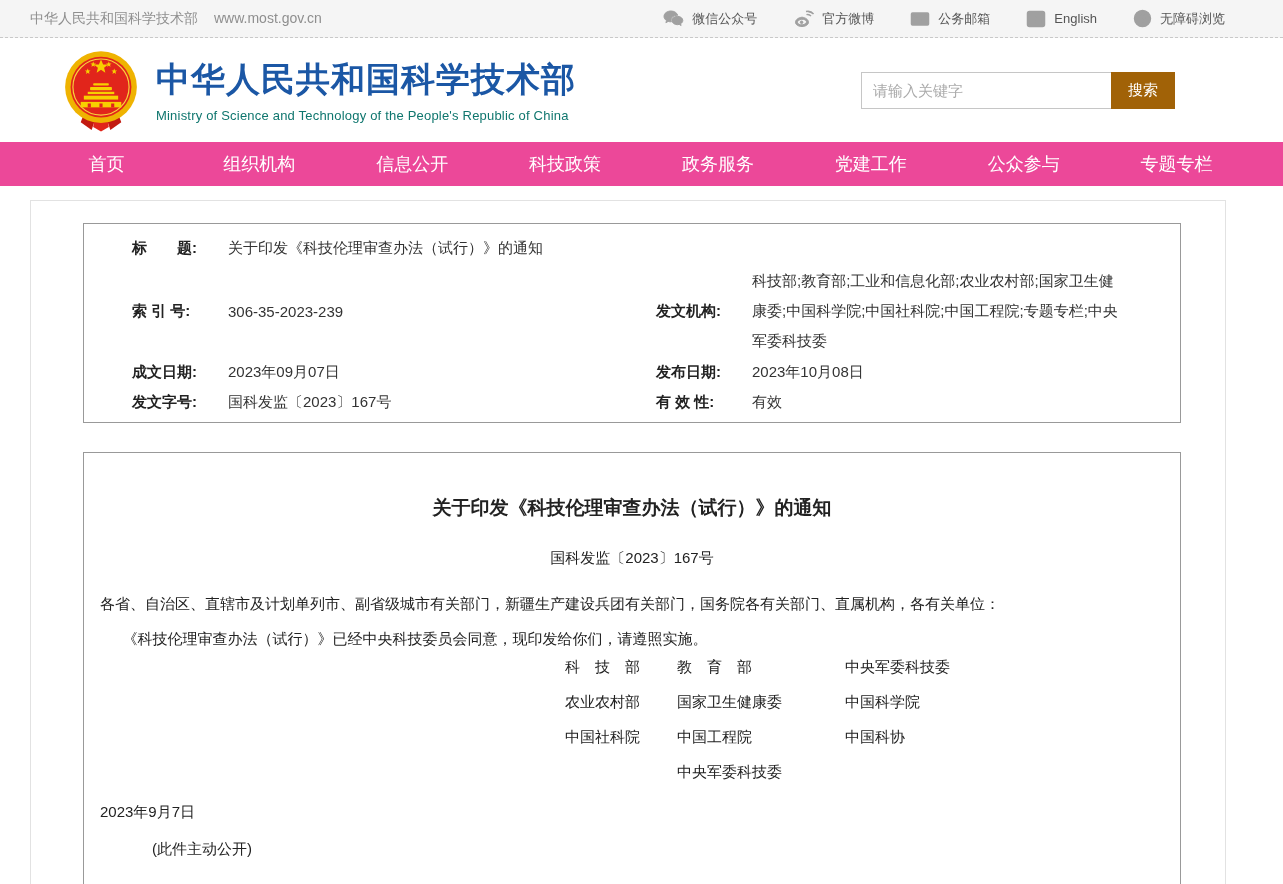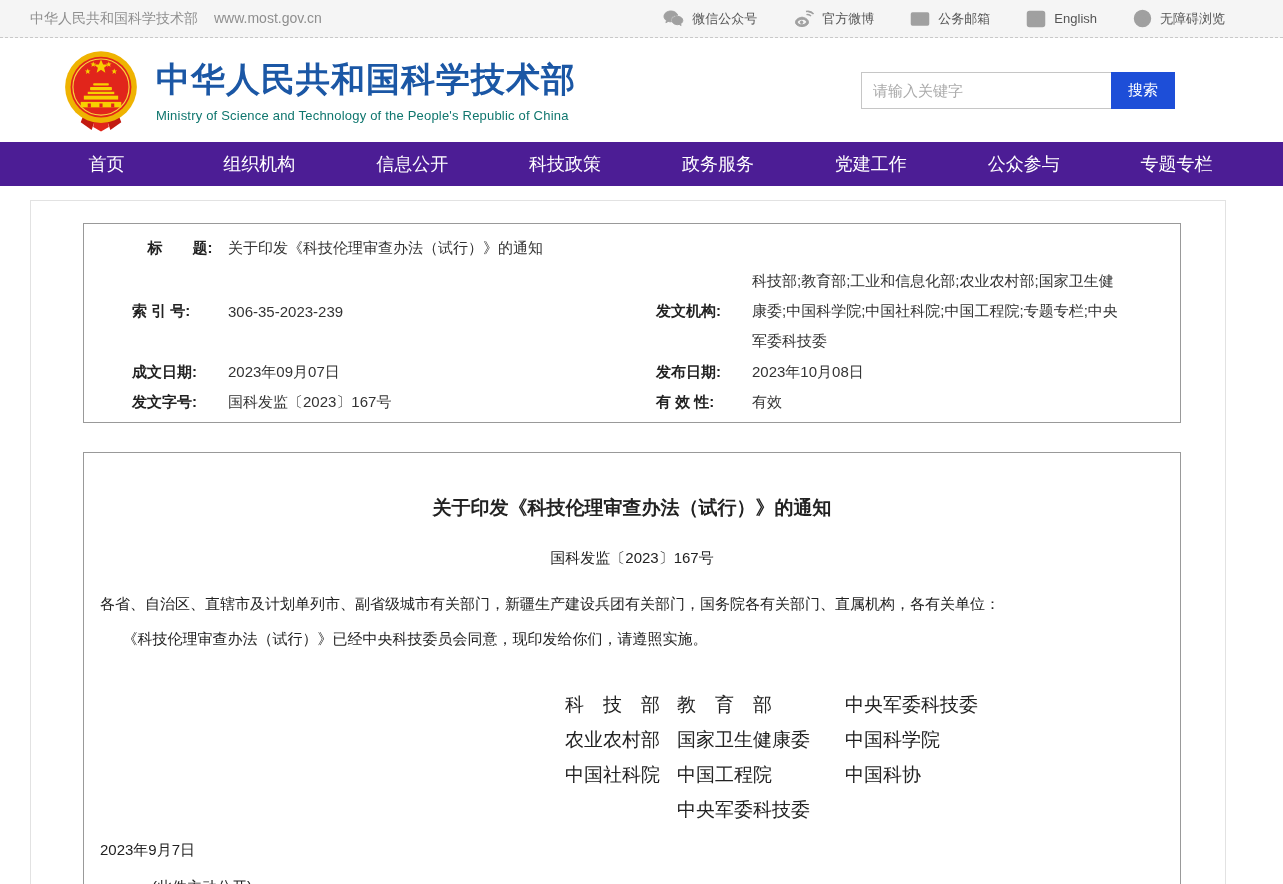--- a/index.html
+++ b/index.html
@@ -22,53 +22,53 @@
     padding-left:62px; }
   .emblem { width:78px; height:84px; margin-top:2px; }
   .org-names { margin-left:16px; }
   .org-cn { font-size:34px; font-weight:bold; color:#1b57a5; letter-spacing:1px; }
   .org-en { font-size:13px; color:#0f766e; margin-top:5px; letter-spacing:0.2px; }
   .search { margin-left:auto; margin-right:108px; display:flex; }
   .search input { width:250px; height:37px; border:1px solid #c6c6c6;
     border-right:none; padding:0 11px; font-size:15px; color:#333; outline:none;
     font-family:inherit; }
   .search input::placeholder { color:#aaa; }
-  .search button { width:64px; height:37px; border:none; background:#1d4ed8;
+  .search button { width:64px; height:37px; border:none; background:#a16207;
     color:#fff; font-size:15px; cursor:pointer; font-family:inherit; }
 
   
-  .nav { height:44px; background:#4c1d95; }
+  .nav { height:44px; background:#ec4899; }
   .nav-inner { margin:0 30px; height:100%; display:flex; }
   .nav-item { flex:1; display:flex; align-items:center; justify-content:center;
     color:#fff; font-size:18px; cursor:pointer; }
 
   
   .main-panel { margin:14px 27px 0 30px; width:1196px; height:900px;
     border:1px solid #e2e2e2; background:#fff; padding:22px 0 0 52px; }
 
   .meta-box { width:1098px; border:1px solid #999; padding:6px 0; font-size:15px; }
   .meta-row { display:flex; }
   .meta-cell { flex:1; display:flex; align-items:center; }
   .meta-cell.left { padding-left:48px; }
   .meta-label { width:96px; flex-shrink:0; font-weight:bold; color:#222; }
   .meta-value { color:#333; }
-  .r1 { height:36px;text-align:center; }
+  .r1 { height:36px; }
   .r2 { min-height:60px; }
   .r3 { height:32px; }
   .r4 { height:28px; }
   .issuer-val { line-height:30px; padding-right:56px; }
 
   .doc-box { width:1098px; border:1px solid #999; margin-top:29px;
     min-height:480px; padding:42px 16px 40px 16px; color:#222; }
   .doc-title { text-align:center; font-size:19px; font-weight:bold; }
   .doc-no { text-align:center; font-size:15px; margin-top:28px; }
   .doc-para { font-size:15px; line-height:35px; margin-top:18px; }
   .doc-para.indent { margin-top:0; text-indent:1.5em; }
-  .signers { margin-left:465px; margin-top:38px; display:grid;
-    grid-template-columns:112px 168px auto; row-gap:13px; font-size:19px;
+  .signers { margin-left:465px; display:grid;
+    grid-template-columns:112px 168px auto; row-gap:13px; font-size:15px;
     line-height:22px; }
   .sign-date { margin-top:20px; font-size:15px; }
   .doc-note { margin-left:52px; margin-top:18px; font-size:15px; }
 </style>
 </head>
 <body>
 
 <div class="topbar">
   <div class="topbar-left">
     <span>中华人民共和国科学技术部</span>

